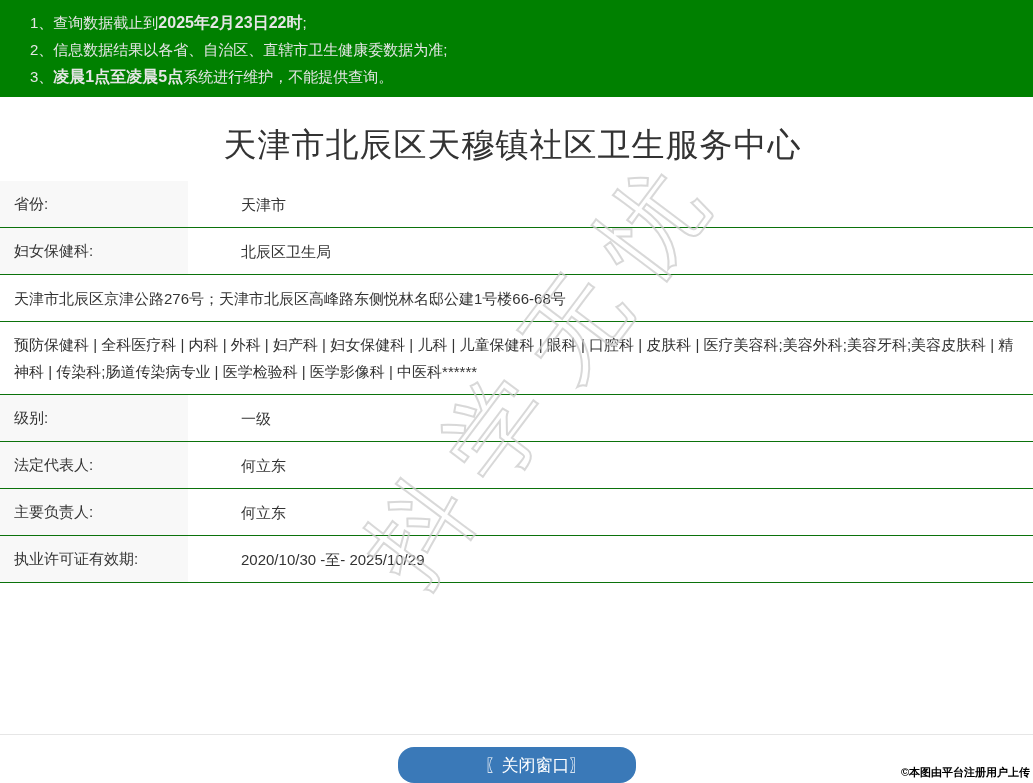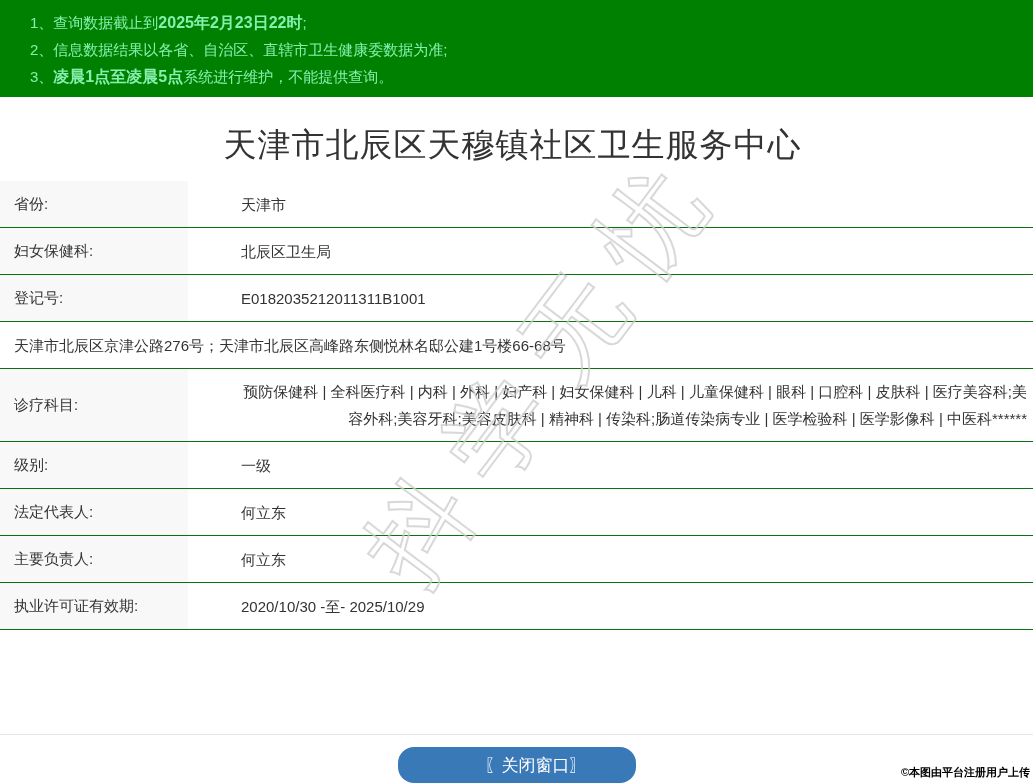--- a/index.html
+++ b/index.html
@@ -15,21 +15,21 @@
     font-family: "Liberation Sans", sans-serif;
     color: var(--text_dark, #333);
   }
   
   .banner {
     background: var(--banner_green, #008000);
     width: 100%;
     height: 97px;
     box-sizing: border-box;
     padding-top: 9px;
-    color: #86efac;
+    color: #e5e5e5;
   }
   .notice-line {
     font-size: 15px;
     line-height: 27px;
     padding-left: 30px;
     white-space: nowrap;
   }
   .notice-line .seg-bold {
     font-weight: 700;
     font-size: 16px;
@@ -68,21 +68,20 @@
   }
   .trow .tvalue {
     flex: 1 1 auto;
     display: flex;
     align-items: center;
     box-sizing: border-box;
     padding: 9px 6px 9px 14px;
     line-height: 27px;
     color: var(--text_dark, #333);
     word-break: break-all;
-    text-align: right;
   }
   
   .bottom-divider {
     position: absolute;
     left: 0;
     right: 0;
     top: 734px;
     border-top: 1px solid #e6e6e6;
   }
   .close-button {
@@ -154,31 +153,26 @@
   <div class="trow">
     <div class="tlabel">省份:</div>
     <div class="tvalue">天津市</div>
   </div>
 
   <div class="trow">
     <div class="tlabel">妇女保健科:</div>
     <div class="tvalue">北辰区卫生局</div>
   </div>
 
-  <div class="trow">
-    <div class="tlabel">登记号:</div>
-    <div class="tvalue">E0182035212011311B1001</div>
-  </div>
 
   <div class="trow">
     <div class="tvalue">天津市北辰区京津公路276号；天津市北辰区高峰路东侧悦林名邸公建1号楼66-68号</div>
   </div>
 
   <div class="trow">
-    <div class="tlabel">诊疗科目:</div>
     <div class="tvalue">预防保健科 | 全科医疗科 | 内科 | 外科 | 妇产科 | 妇女保健科 | 儿科 | 儿童保健科 | 眼科 | 口腔科 | 皮肤科 | 医疗美容科;美容外科;美容牙科;美容皮肤科 | 精神科 | 传染科;肠道传染病专业 | 医学检验科 | 医学影像科 | 中医科******</div>
   </div>
 
   <div class="trow">
     <div class="tlabel">级别:</div>
     <div class="tvalue">一级</div>
   </div>
 
   <div class="trow">
     <div class="tlabel">法定代表人:</div>

